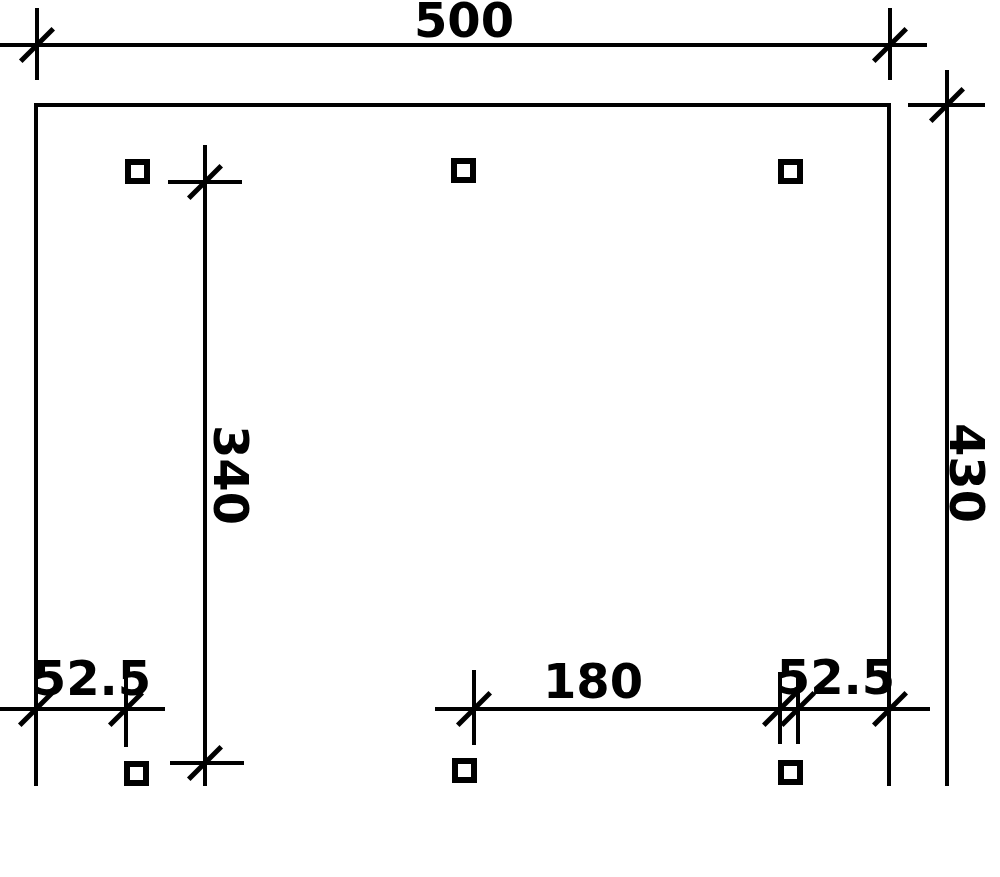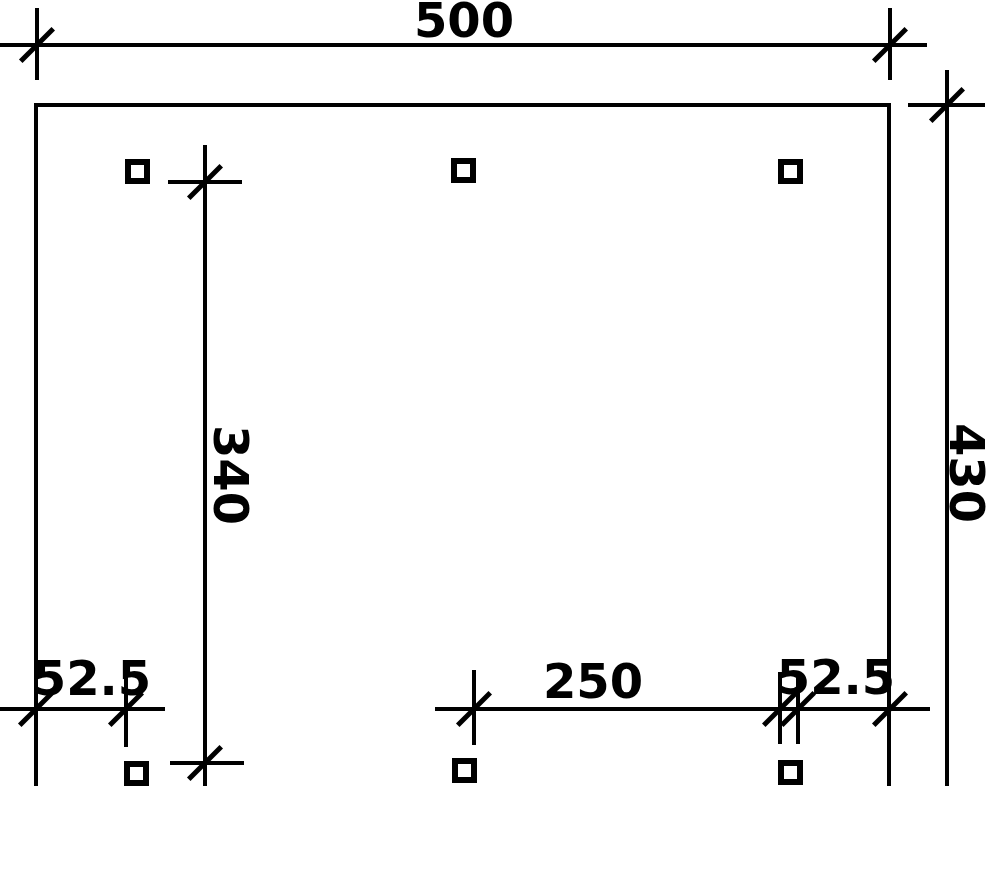--- a/index.html
+++ b/index.html
@@ -107,16 +107,16 @@
   <div class="vline" style="left:796px; top:672px; height:72px;"></div>
 
   <div class="slash" style="left:36px; top:709px;"></div>
   <div class="slash" style="left:126px; top:709px;"></div>
   <div class="slash" style="left:474px; top:709px;"></div>
   <div class="slash" style="left:780px; top:709px;"></div>
   <div class="slash" style="left:798px; top:709px;"></div>
   <div class="slash" style="left:890px; top:709px;"></div>
 
   <span class="dim-label" style="left:92px; top:678px;">52.5</span>
-  <span class="dim-label" style="left:593px; top:681px;">250</span>
+  <span class="dim-label" style="left:593px; top:681px;">180</span>
   <span class="dim-label" style="left:836px; top:677px;">52.5</span>
 
 </div>
 
 </body></html>

